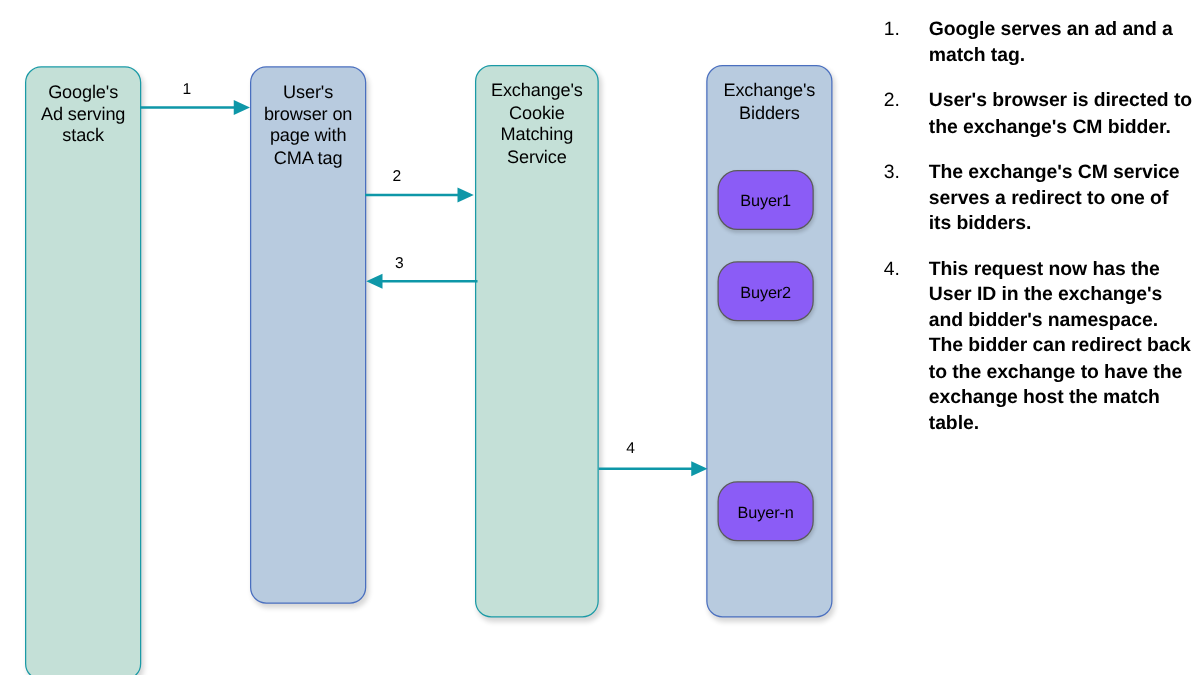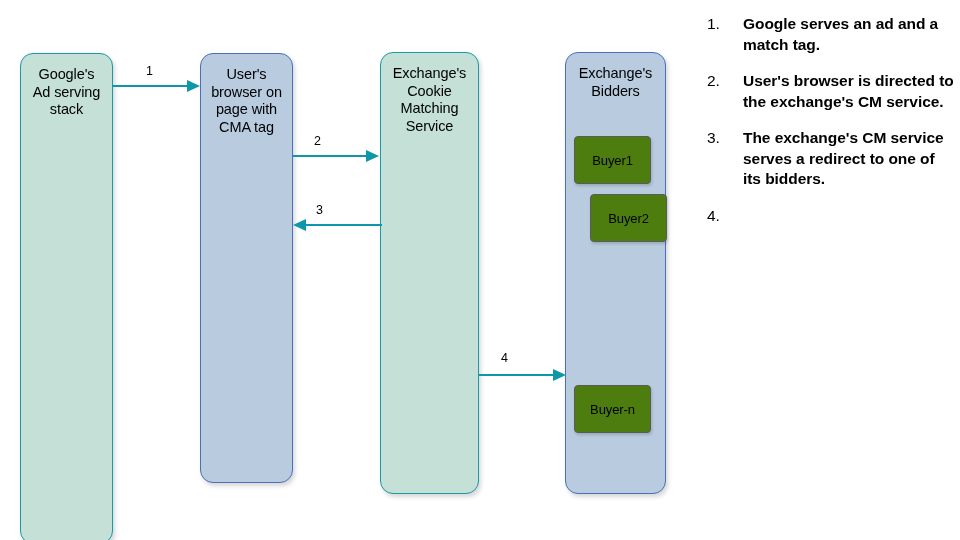--- a/index.html
+++ b/index.html
@@ -54,32 +54,32 @@
   #lane-cms      { left: 380px; top: 52px; width: 99px;  height: 442px; }
   #lane-bidders  { left: 565px; top: 52px; width: 101px; height: 442px; }
 
   
   .buyer {
     position: absolute;
     left: 574px;
     width: 77px;
     height: 48px;
     box-sizing: border-box;
-    background: #4d7c0f;
+    background: #8b5cf6;
     border: 1.1px solid #5a5a5a;
-    border-radius: 4px;
+    border-radius: 16px;
     display: flex;
     align-items: center;
     justify-content: center;
     font-size: 13px;
     letter-spacing: -0.1px;
     box-shadow: 1px 2px 3px rgba(0,0,0,0.16);
   }
   #buyer-1 { top: 136px; }
-  #buyer-2 { top: 194px; margin-left: 16px; }
+  #buyer-2 { top: 209px; }
   #buyer-3 { top: 252px; }
   #buyer-n { top: 385px; }
 
   
   .arrow-line {
     position: absolute;
     height: 2.2px;
     background: #0e97a8;
   }
   .arrow-head {
@@ -201,27 +201,28 @@
 
   <div id="steps">
 
     <div class="step">
       <div class="step-num">1.</div>
       <div class="step-text">Google serves an ad and a match tag.</div>
     </div>
 
     <div class="step">
       <div class="step-num">2.</div>
-      <div class="step-text">User's browser is directed to the exchange's CM service.</div>
+      <div class="step-text">User's browser is directed to the exchange's CM bidder.</div>
     </div>
 
     <div class="step">
       <div class="step-num">3.</div>
       <div class="step-text">The exchange's CM service serves a redirect to one of its bidders.</div>
     </div>
 
     <div class="step">
       <div class="step-num">4.</div>
+      <div class="step-text">This request now has the User ID in the exchange's and bidder's namespace. The bidder can redirect back to the exchange to have the exchange host the match table.</div>
     </div>
 
   </div>
 
 </div>
 
 </body></html>

